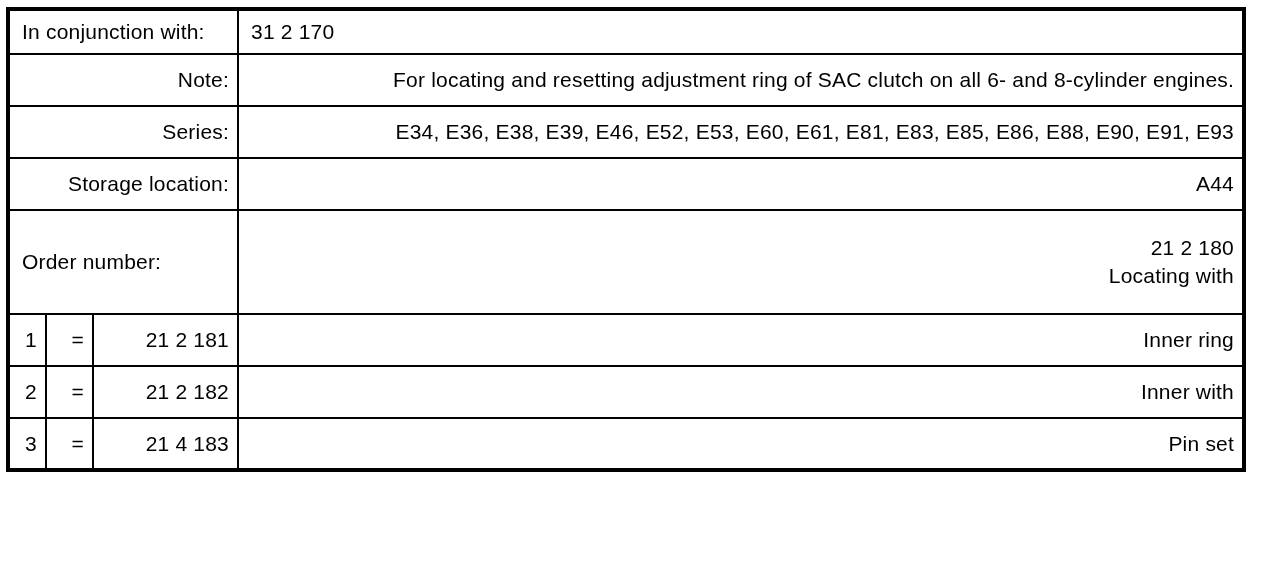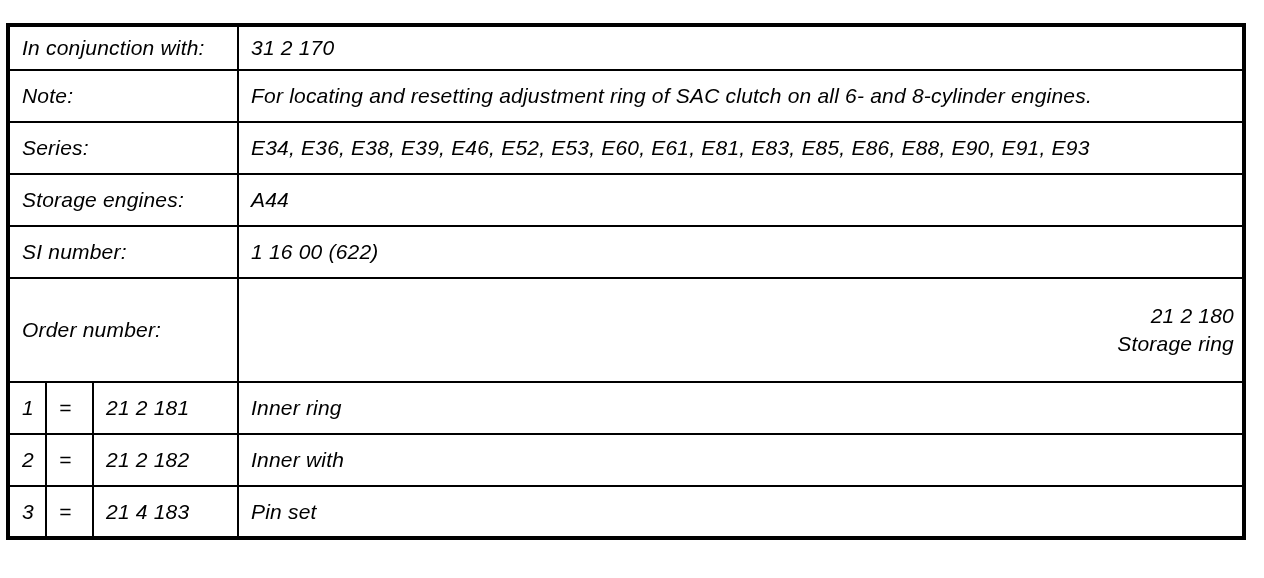--- a/index.html
+++ b/index.html
@@ -14,35 +14,34 @@
     background: #ffffff;
     font-family: "Liberation Sans", sans-serif;
     font-size: 21px;
     color: #000000;
     letter-spacing: 0.2px;
     overflow: hidden;
   }
   table.tool-table {
     position: absolute;
     left: 6px;
-    top: 23px;
+    top: 7px;
     width: 1240px;
     border-collapse: collapse;
     border: 4px solid #000000;
     table-layout: fixed;
-    font-style: italic;
   }
   table.tool-table td {
     border: 2px solid #000000;
     vertical-align: middle;
     padding: 2px 8px 2px 12px;
     white-space: nowrap;
     overflow: hidden;
   }
-  tr.row-std   { height: 52px; }
+  tr.row-std   { height: 52px; text-align: right; }
   tr.row-first { height: 45px; }
   tr.row-tall  { height: 104px; }
   td.label-cell { padding-left: 13px; }
   td.section-cell { padding-left: 13px; }
   td.index-cell { padding-left: 10px; }
   td.sign-cell  { padding-left: 13px; }
   td.part-cell  { padding-left: 12px; }
   .value-line { line-height: 28px; text-align: right; }
 </style>
 </head>
@@ -63,32 +62,28 @@
       </tr>
       <tr class="row-std">
         <td class="label-cell" colspan="3">Note:</td>
         <td>For locating and resetting adjustment ring of SAC clutch on all 6- and 8-cylinder engines.</td>
       </tr>
       <tr class="row-std">
         <td class="label-cell" colspan="3">Series:</td>
         <td>E34, E36, E38, E39, E46, E52, E53, E60, E61, E81, E83, E85, E86, E88, E90, E91, E93</td>
       </tr>
       <tr class="row-std">
-        <td class="label-cell" colspan="3">Storage engines:</td>
+        <td class="label-cell" colspan="3">Storage location:</td>
         <td>A44</td>
-      </tr>
-      <tr class="row-std">
-        <td class="label-cell" colspan="3">SI number:</td>
-        <td>1 16 00 (622)</td>
       </tr>
       <tr class="row-tall">
         <td class="label-cell" colspan="3" style="vertical-align:middle">Order number:</td>
         <td>
           <div class="value-line">21 2 180</div>
-          <div class="value-line">Storage ring</div>
+          <div class="value-line">Locating with</div>
         </td>
       </tr>
       <tr class="row-std">
         <td class="index-cell">1</td>
         <td class="sign-cell">=</td>
         <td class="part-cell">21 2 181</td>
         <td>Inner ring</td>
       </tr>
       <tr class="row-std">
         <td class="index-cell">2</td>

